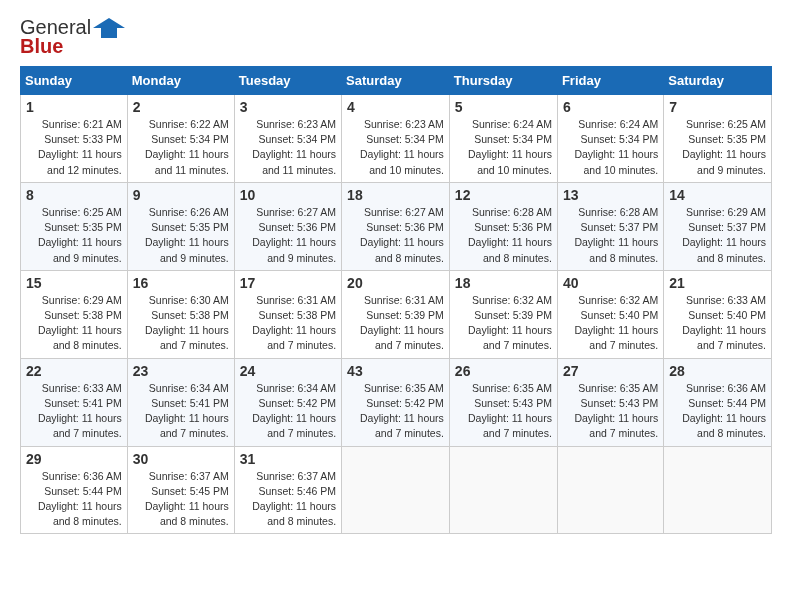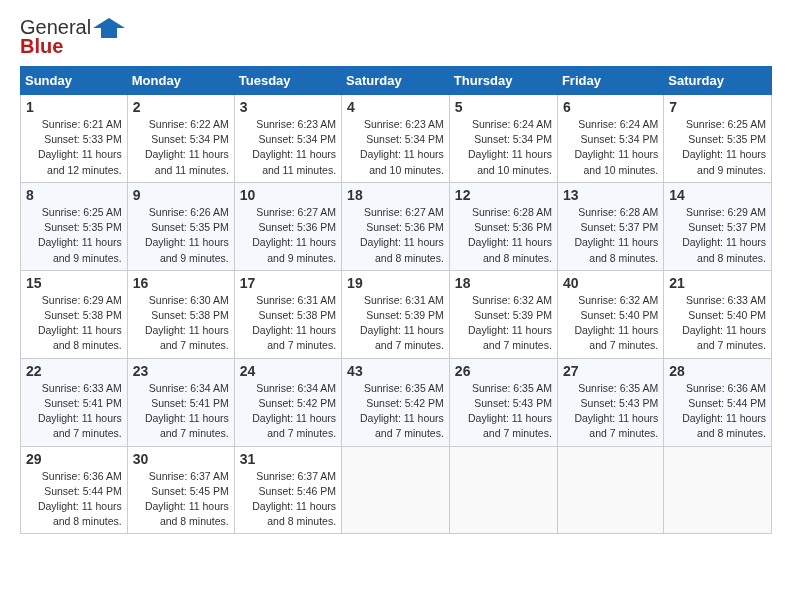--- a/index.html
+++ b/index.html
@@ -174,21 +174,21 @@
         </td>
         <td>
           <span class="day-number">16</span>
           <div class="day-info">Sunrise: 6:30 AM<br>Sunset: 5:38 PM<br>Daylight: 11 hours<br>and 7 minutes.</div>
         </td>
         <td>
           <span class="day-number">17</span>
           <div class="day-info">Sunrise: 6:31 AM<br>Sunset: 5:38 PM<br>Daylight: 11 hours<br>and 7 minutes.</div>
         </td>
         <td>
-          <span class="day-number">19</span>
+          <span class="day-number">20</span>
           <div class="day-info">Sunrise: 6:31 AM<br>Sunset: 5:39 PM<br>Daylight: 11 hours<br>and 7 minutes.</div>
         </td>
         <td>
           <span class="day-number">18</span>
           <div class="day-info">Sunrise: 6:32 AM<br>Sunset: 5:39 PM<br>Daylight: 11 hours<br>and 7 minutes.</div>
         </td>
         <td>
           <span class="day-number">40</span>
           <div class="day-info">Sunrise: 6:32 AM<br>Sunset: 5:40 PM<br>Daylight: 11 hours<br>and 7 minutes.</div>
         </td>

